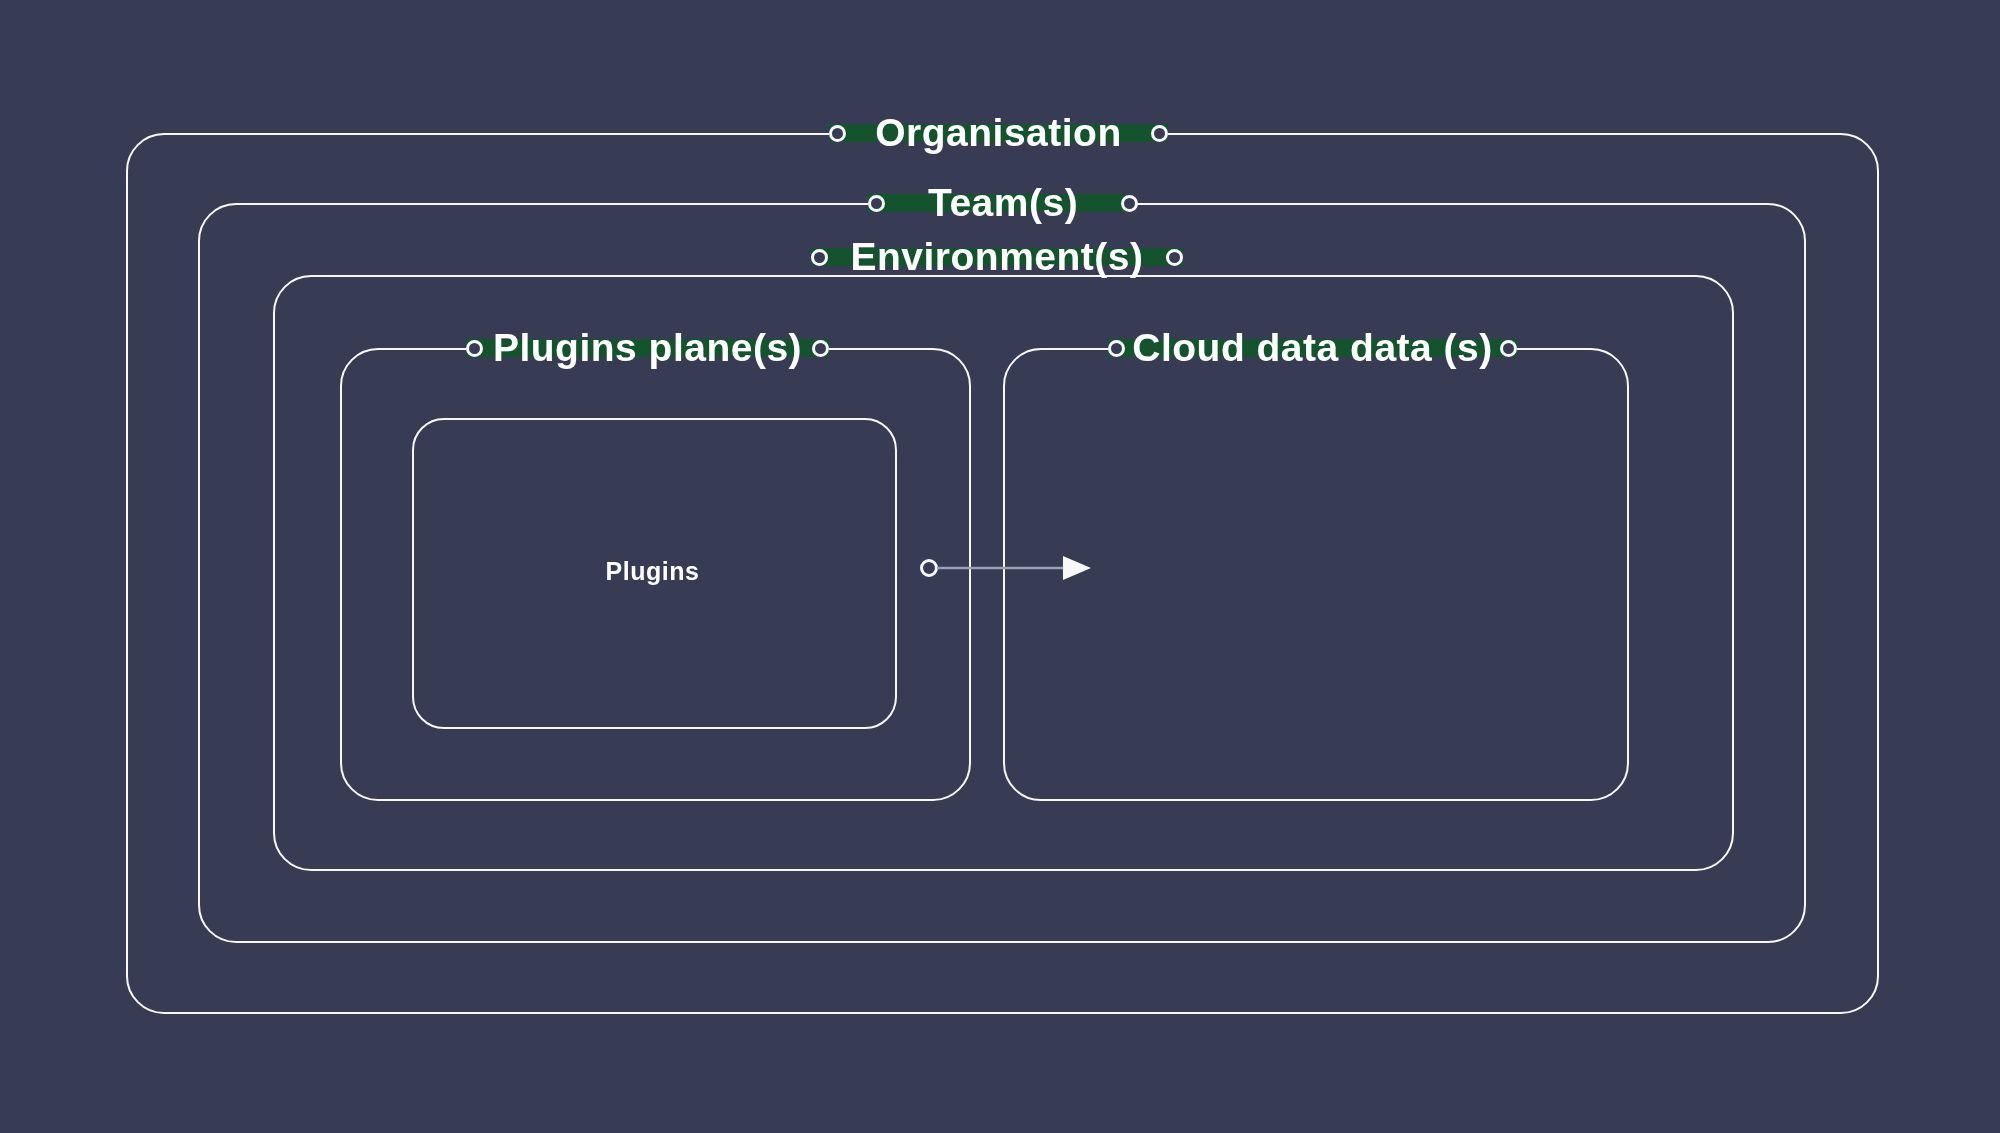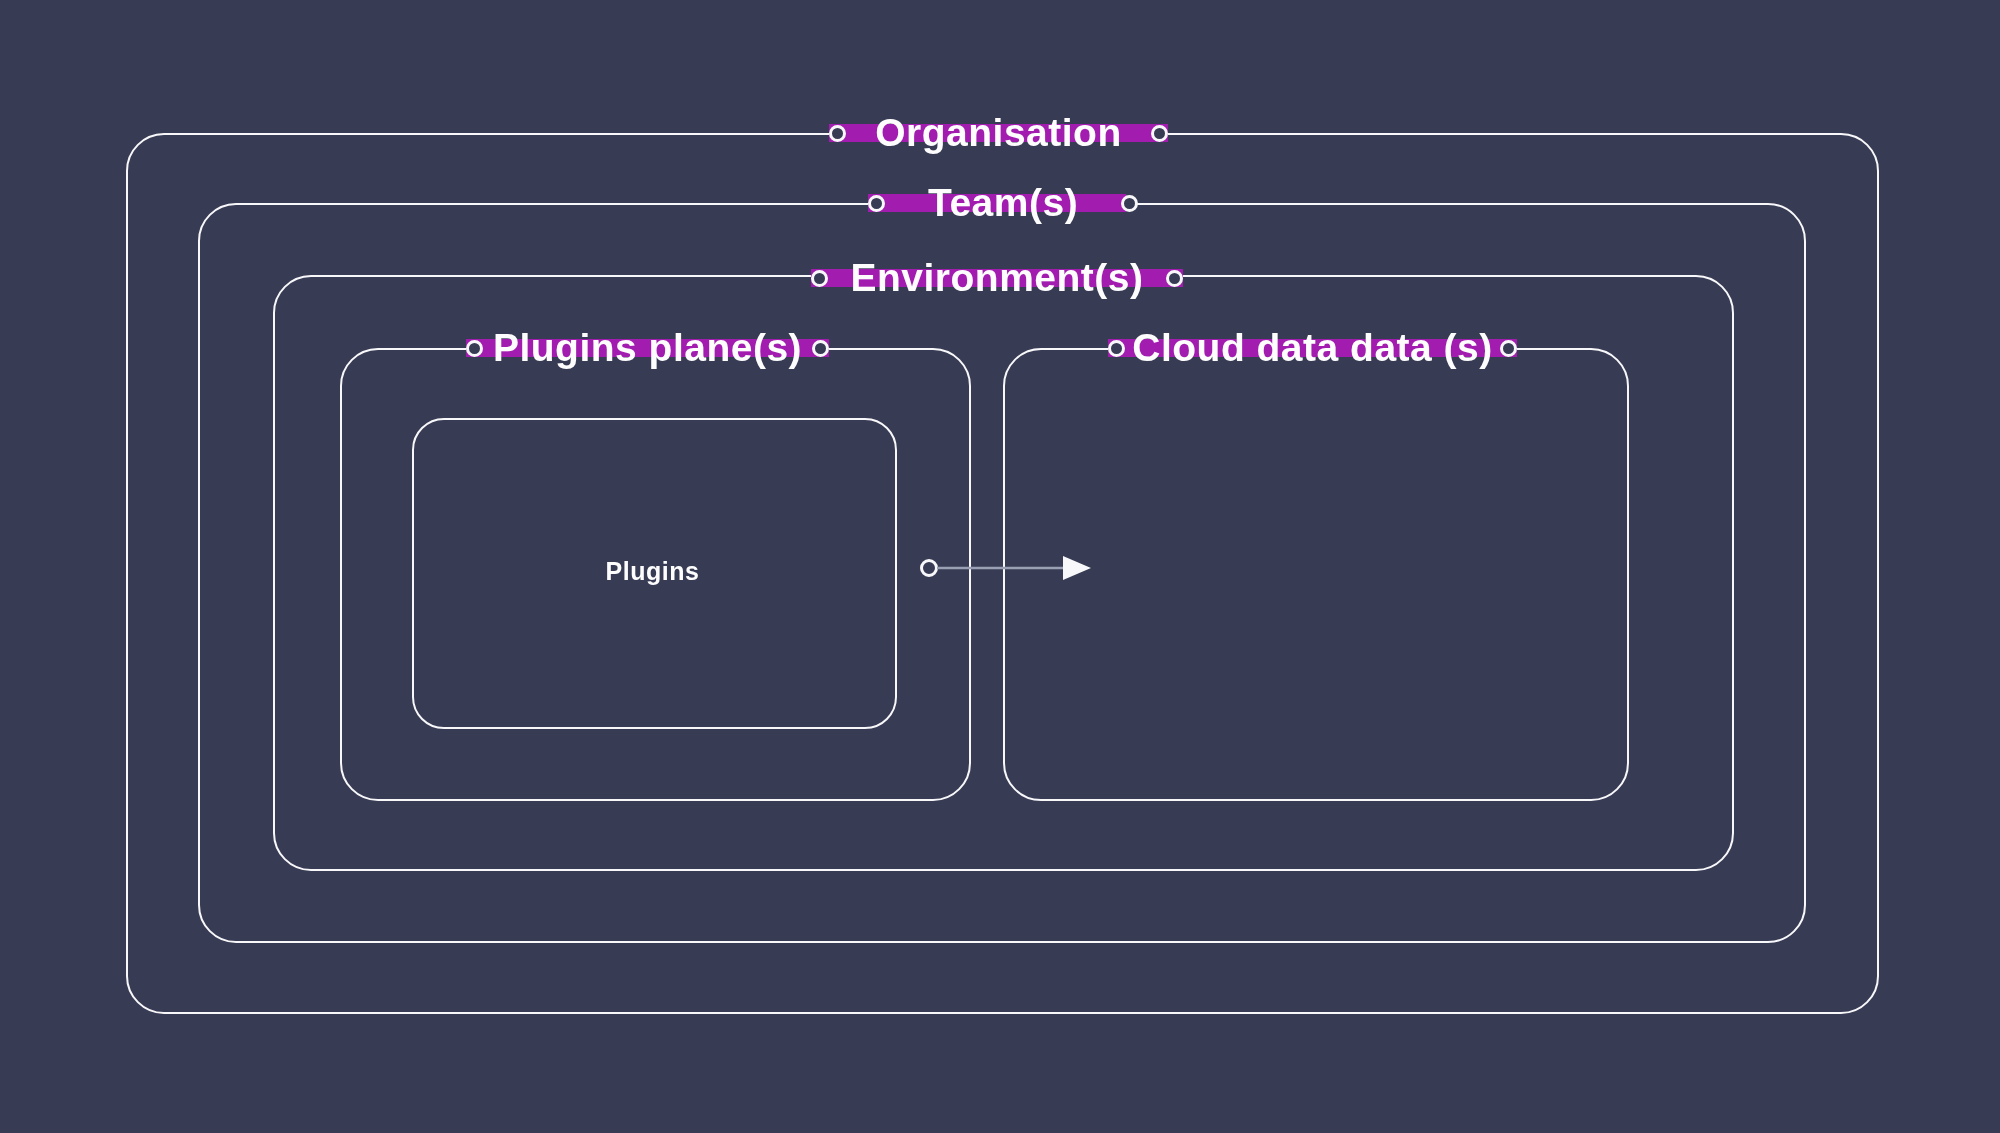--- a/index.html
+++ b/index.html
@@ -20,21 +20,21 @@
     border: 2.5px solid #f8f8fa;
     border-radius: 38px;
     background: transparent;
   }
   .box.inner-solid {
     border-radius: 32px;
   }
   .layer-title {
     position: absolute;
     height: 18px;
-    background: #a21caf;          
+    background: #14532d;          
     display: flex;
     align-items: center;
     justify-content: space-between;
   }
   .node-circle {
     width: 11px;
     height: 11px;
     border: 3.5px solid #f8f8fa;
     border-radius: 50%;
     background: #373b54;
@@ -90,21 +90,21 @@
     <span class="label">Organisation</span>
     <span class="node-circle"></span>
   </div>
 
   <div class="layer-title" style="left:868px; top:194px; width:258px;gap:43px;">
     <span class="node-circle"></span>
     <span class="label">Team(s)</span>
     <span class="node-circle"></span>
   </div>
 
-  <div class="layer-title" style="left:811px; top:269px; width:372px;">
+  <div class="layer-title" style="left:811px; top:248px; width:372px;">
     <span class="node-circle"></span>
     <span class="label">Environment(s)</span>
     <span class="node-circle"></span>
   </div>
 
   <div class="layer-title" style="left:466px; top:339px; width:363px;">
     <span class="node-circle"></span>
     <span class="label">Plugins plane(s)</span>
     <span class="node-circle"></span>
   </div>

